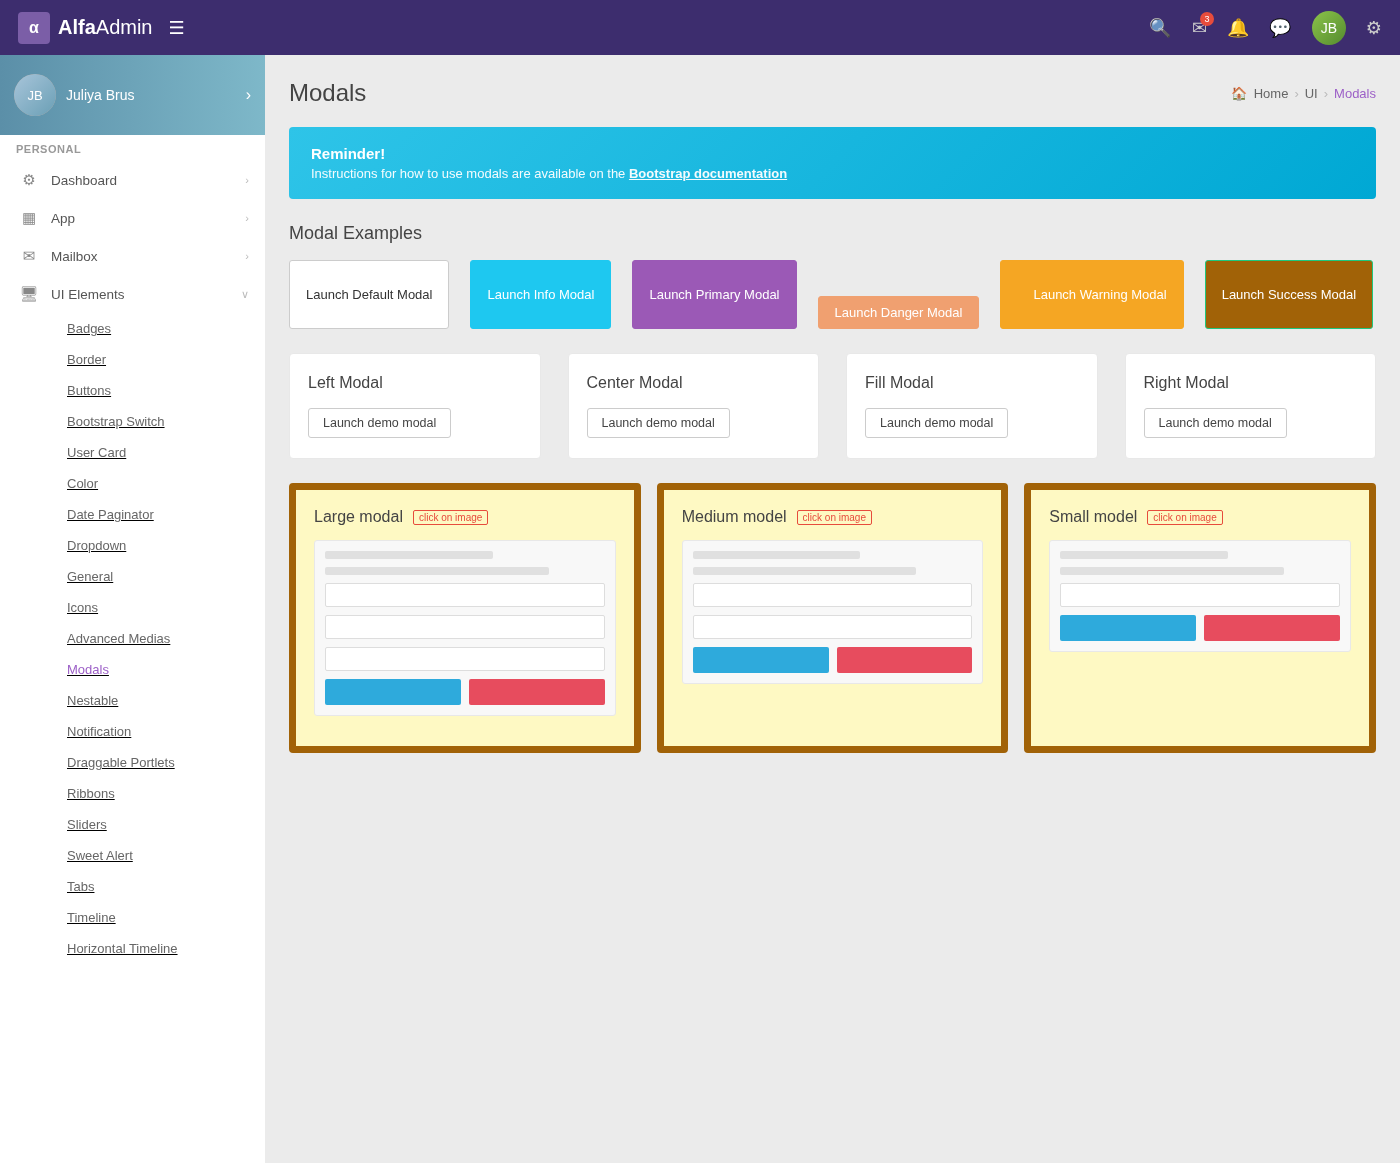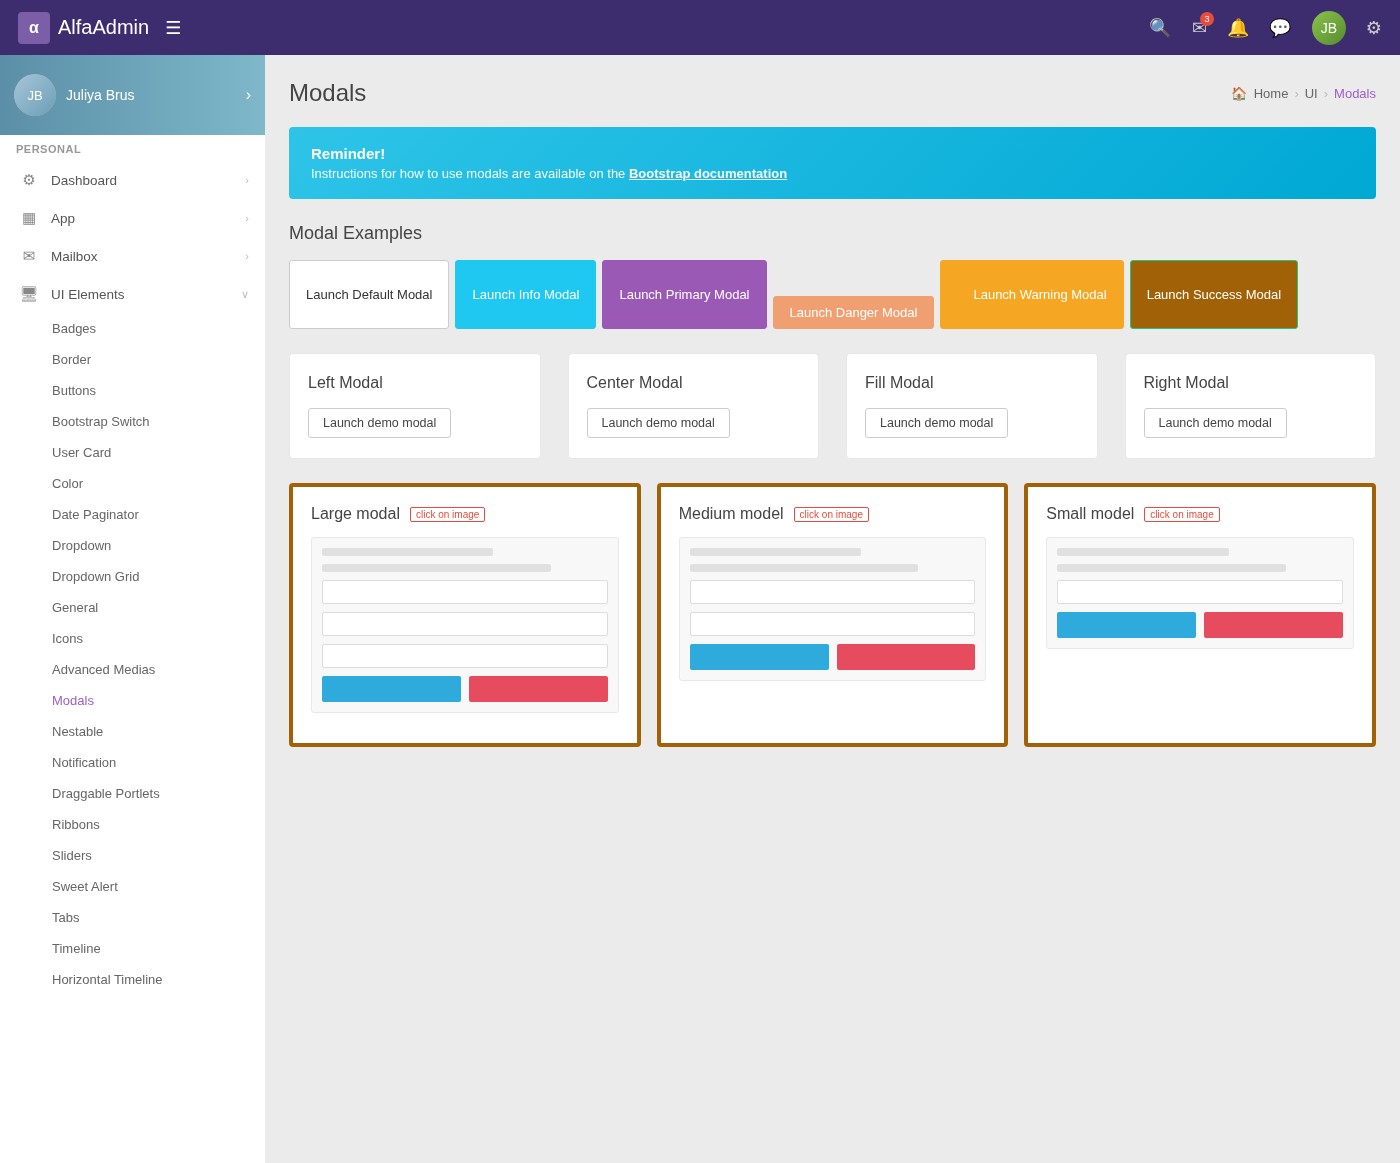--- a/index.html
+++ b/index.html
@@ -28,21 +28,21 @@
       font-size: 20px;
       font-weight: 300;
     }
     .brand-alpha {
       width: 32px; height: 32px;
       background: #7b5ea7;
       border-radius: 4px;
       display: flex; align-items: center; justify-content: center;
       color: white; font-weight: bold; font-size: 16px;
     }
-    .brand-text strong { font-weight: 400; }
+    .brand-text strong { font-weight: 700; }
     .hamburger-icon { color: white; font-size: 18px; cursor: pointer; }
     .top-nav-right {
       display: flex;
       align-items: center;
       gap: 20px;
     }
     .nav-icon { color: #ccc; font-size: 18px; cursor: pointer; position: relative; }
     .nav-icon .badge {
       position: absolute; top: -5px; right: -7px;
       background: #e74c3c; color: white;
@@ -110,21 +110,21 @@
       align-items: center;
       padding: 10px 16px;
       cursor: pointer;
       color: #555;
       font-size: 13.5px;
       gap: 12px;
       border-left: 3px solid transparent;
     }
     .sidebar-item .item-icon { width: 20px; text-align: center; font-size: 15px; color: #888; flex-shrink: 0; }
     .sidebar-item .chevron { margin-left: auto; font-size: 11px; color: #bbb; }
-    .sidebar-submenu { padding-left: 0; }
+    .sidebar-submenu { padding-left: 15px; text-decoration: underline; }
     .sidebar-sub-item {
       padding: 8px 16px 8px 52px;
       font-size: 13px;
       color: #666;
       cursor: pointer;
     }
     .sidebar-sub-item.active { color: #9c5fc7; font-weight: 500; }
 
     
     .content-area {
@@ -172,21 +172,21 @@
       font-size: 18px;
       color: #444;
       font-weight: 400;
       margin-bottom: 16px;
     }
 
     
     .modal-buttons-row {
       display: flex;
       flex-wrap: wrap;
-      gap: 6px;
+      gap: 21px;
       margin-bottom: 24px;
     }
     .btn {
       padding: 8px 16px;
       border-radius: 3px;
       font-size: 13px;
       font-weight: 500;
       cursor: pointer;
       border: 1px solid #ccc;
       background: white;
@@ -228,22 +228,22 @@
       cursor: pointer;
     }
 
     
     .modal-sizes-grid {
       display: grid;
       grid-template-columns: repeat(3, 1fr);
       gap: 16px;
     }
     .modal-size-card {
-      background: #ffffff;
-      border: 4px solid #a16207;
+      background: #fef9c3;
+      border: 7px solid #a16207;
       border-radius: 4px;
       padding: 18px;
       min-height: 220px;
     }
     .modal-size-header {
       display: flex;
       align-items: center;
       gap: 10px;
       margin-bottom: 14px;
     }
@@ -372,21 +372,20 @@
 
     <div class="sidebar-submenu">
       <div class="sidebar-sub-item">Badges</div>
       <div class="sidebar-sub-item">Border</div>
       <div class="sidebar-sub-item">Buttons</div>
       <div class="sidebar-sub-item">Bootstrap Switch</div>
       <div class="sidebar-sub-item">User Card</div>
       <div class="sidebar-sub-item">Color</div>
       <div class="sidebar-sub-item">Date Paginator</div>
       <div class="sidebar-sub-item">Dropdown</div>
-      <div class="sidebar-sub-item">Dropdown Grid</div>
       <div class="sidebar-sub-item">General</div>
       <div class="sidebar-sub-item">Icons</div>
       <div class="sidebar-sub-item">Advanced Medias</div>
       <div class="sidebar-sub-item active">Modals</div>
       <div class="sidebar-sub-item">Nestable</div>
       <div class="sidebar-sub-item">Notification</div>
       <div class="sidebar-sub-item">Draggable Portlets</div>
       <div class="sidebar-sub-item">Ribbons</div>
       <div class="sidebar-sub-item">Sliders</div>
       <div class="sidebar-sub-item">Sweet Alert</div>

